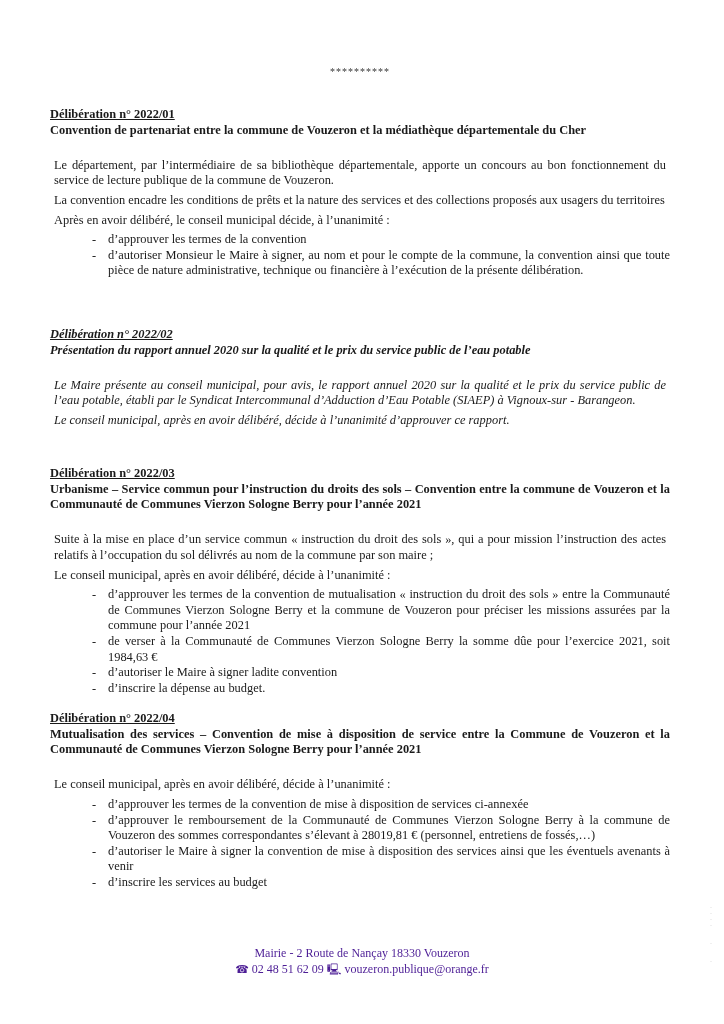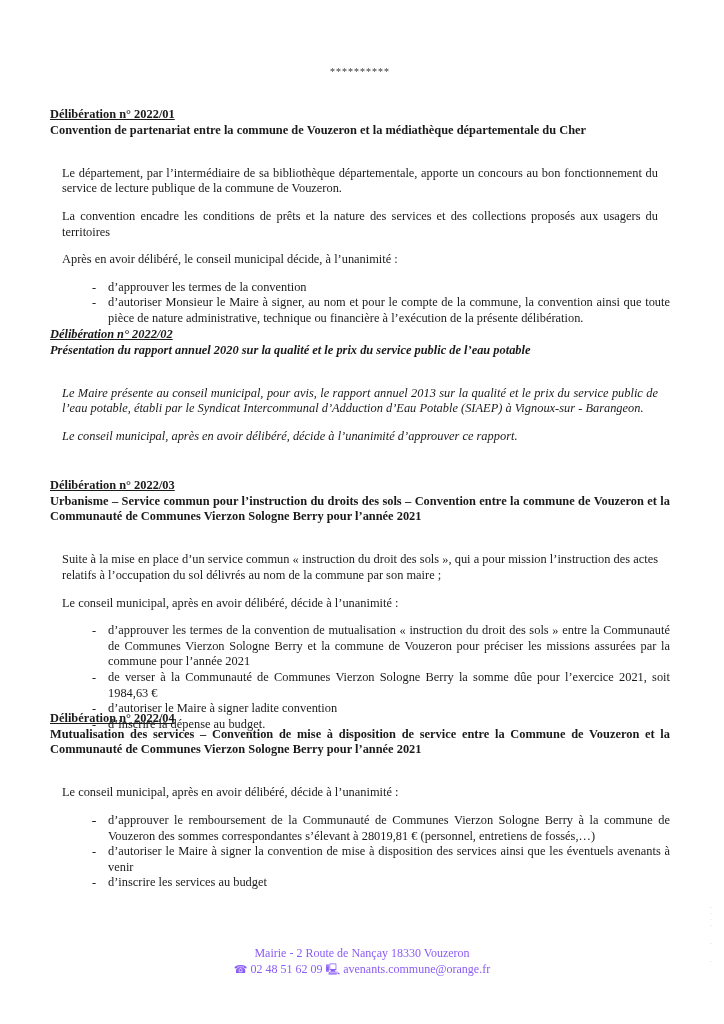--- a/index.html
+++ b/index.html
@@ -13,28 +13,28 @@
     .page { position: absolute; left: 50px; top: 0; width: 620px; }
     .stars {
       position: absolute; top: 64px; left: 0; width: 620px; text-align: center;
       font-size: 10px; letter-spacing: 1px; color: #333;
     }
     .delib { position: absolute; left: 0; width: 620px; }
     .delib-num {
       font-weight: bold; text-decoration: underline; display: block;
     }
     .delib-title { font-weight: bold; display: block; text-align: justify; }
-    .para { display: block; margin: 12px; text-align: justify; }
+    .para { display: block; margin: 4px; text-align: justify; }
     .gap { height: 15.6px; }
     ul.items { list-style: none; margin: 0; padding: 0; }
     ul.items li { position: relative; padding-left: 58px; text-align: justify; }
     ul.items li .dash { position: absolute; left: 42px; top: 0; }
     .footer {
       position: absolute; top: 945px; left: 0; width: 724px; text-align: center;
-      font-size: 12px; line-height: 16px; color: #8b5cf6;
+      font-size: 12px; line-height: 16px; color: #4c1d95;
     }
     .footer .icon { font-size: 11px; }
     .edge-marks {
       position: absolute; right: 12px; top: 905px; width: 2px; height: 60px;
       color: #bbb; font-size: 6px; line-height: 6px;
     }
   </style>
 </head>
 <body>
 
@@ -51,55 +51,55 @@
     <ul class="items">
       <li><span class="dash">-</span><span>d’approuver les termes de la convention</span></li>
       <li><span class="dash">-</span><span>d’autoriser Monsieur le Maire à signer, au nom et pour le compte de la commune, la convention ainsi que toute pièce de nature administrative, technique ou financière à l’exécution de la présente délibération.</span></li>
     </ul>
   </div>
 
   <div class="delib" style="top:327px;font-style:italic;">
     <span class="delib-num">Délibération n° 2022/02</span>
     <span class="delib-title">Présentation du rapport annuel 2020 sur la qualité et le prix du service public de l’eau potable</span>
     <div class="gap"></div>
-    <span class="para">Le Maire présente au conseil municipal, pour avis, le rapport annuel 2013 sur la qualité et le prix du service public de l’eau potable, établi par le Syndicat Intercommunal d’Adduction d’Eau Potable (SIAEP) à Vignoux-sur - Barangeon.</span>
+    <span class="para">Le Maire présente au conseil municipal, pour avis, le rapport annuel 2020 sur la qualité et le prix du service public de l’eau potable, établi par le Syndicat Intercommunal d’Adduction d’Eau Potable (SIAEP) à Vignoux-sur - Barangeon.</span>
     <span class="para">Le conseil municipal, après en avoir délibéré, décide à l’unanimité d’approuver ce rapport.</span>
   </div>
 
-  <div class="delib" style="top:478px;">
+  <div class="delib" style="top:466px;">
     <span class="delib-num">Délibération n° 2022/03</span>
     <span class="delib-title">Urbanisme – Service commun pour l’instruction du droits des sols – Convention entre la commune de Vouzeron et la Communauté de Communes Vierzon Sologne Berry pour l’année 2021</span>
     <div class="gap"></div>
     <span class="para">Suite à la mise en place d’un service commun « instruction du droit des sols », qui a pour mission l’instruction des actes relatifs à l’occupation du sol délivrés au nom de la commune par son maire ;</span>
     <span class="para">Le conseil municipal, après en avoir délibéré, décide à l’unanimité :</span>
     <ul class="items">
       <li><span class="dash">-</span><span>d’approuver les termes de la convention de mutualisation « instruction du droit des sols » entre la Communauté de Communes Vierzon Sologne Berry et la commune de Vouzeron pour préciser les missions assurées par la commune pour l’année 2021</span></li>
       <li><span class="dash">-</span><span>de verser à la Communauté de Communes Vierzon Sologne Berry la somme dûe pour l’exercice 2021, soit 1984,63 €</span></li>
       <li><span class="dash">-</span><span>d’autoriser le Maire à signer ladite convention</span></li>
       <li><span class="dash">-</span><span>d’inscrire la dépense au budget.</span></li>
     </ul>
   </div>
 
   <div class="delib" style="top:711px;">
     <span class="delib-num">Délibération n° 2022/04</span>
     <span class="delib-title">Mutualisation des services – Convention de mise à disposition de service entre la Commune de Vouzeron et la Communauté de Communes Vierzon Sologne Berry pour l’année 2021</span>
     <div class="gap"></div>
     <span class="para">Le conseil municipal, après en avoir délibéré, décide à l’unanimité :</span>
     <ul class="items">
-      <li><span class="dash">-</span></li>
+      <li><span class="dash">-</span><span>d’approuver les termes de la convention de mise à disposition de services ci-annexée</span></li>
       <li><span class="dash">-</span><span>d’approuver le remboursement de la Communauté de Communes Vierzon Sologne Berry à la commune de Vouzeron des sommes correspondantes s’élevant à 28019,81 € (personnel, entretiens de fossés,…)</span></li>
       <li><span class="dash">-</span><span>d’autoriser le Maire à signer la convention de mise à disposition des services ainsi que les éventuels avenants à venir</span></li>
       <li><span class="dash">-</span><span>d’inscrire les services au budget</span></li>
     </ul>
   </div>
 </div>
 
 <div class="footer">
   <div>Mairie - 2 Route de Nançay 18330 Vouzeron</div>
   <div>
     <span class="icon">☎</span>
     <span>02 48 51 62 09</span>
     <span class="icon">🖳</span>
-    <span>avenants.commune@orange.fr</span>
+    <span>vouzeron.publique@orange.fr</span>
   </div>
 </div>
 
 <div class="edge-marks">·<br>·<br>·<br>·<br><br><br>·<br><br><br>·</div>
 
 </body></html>

